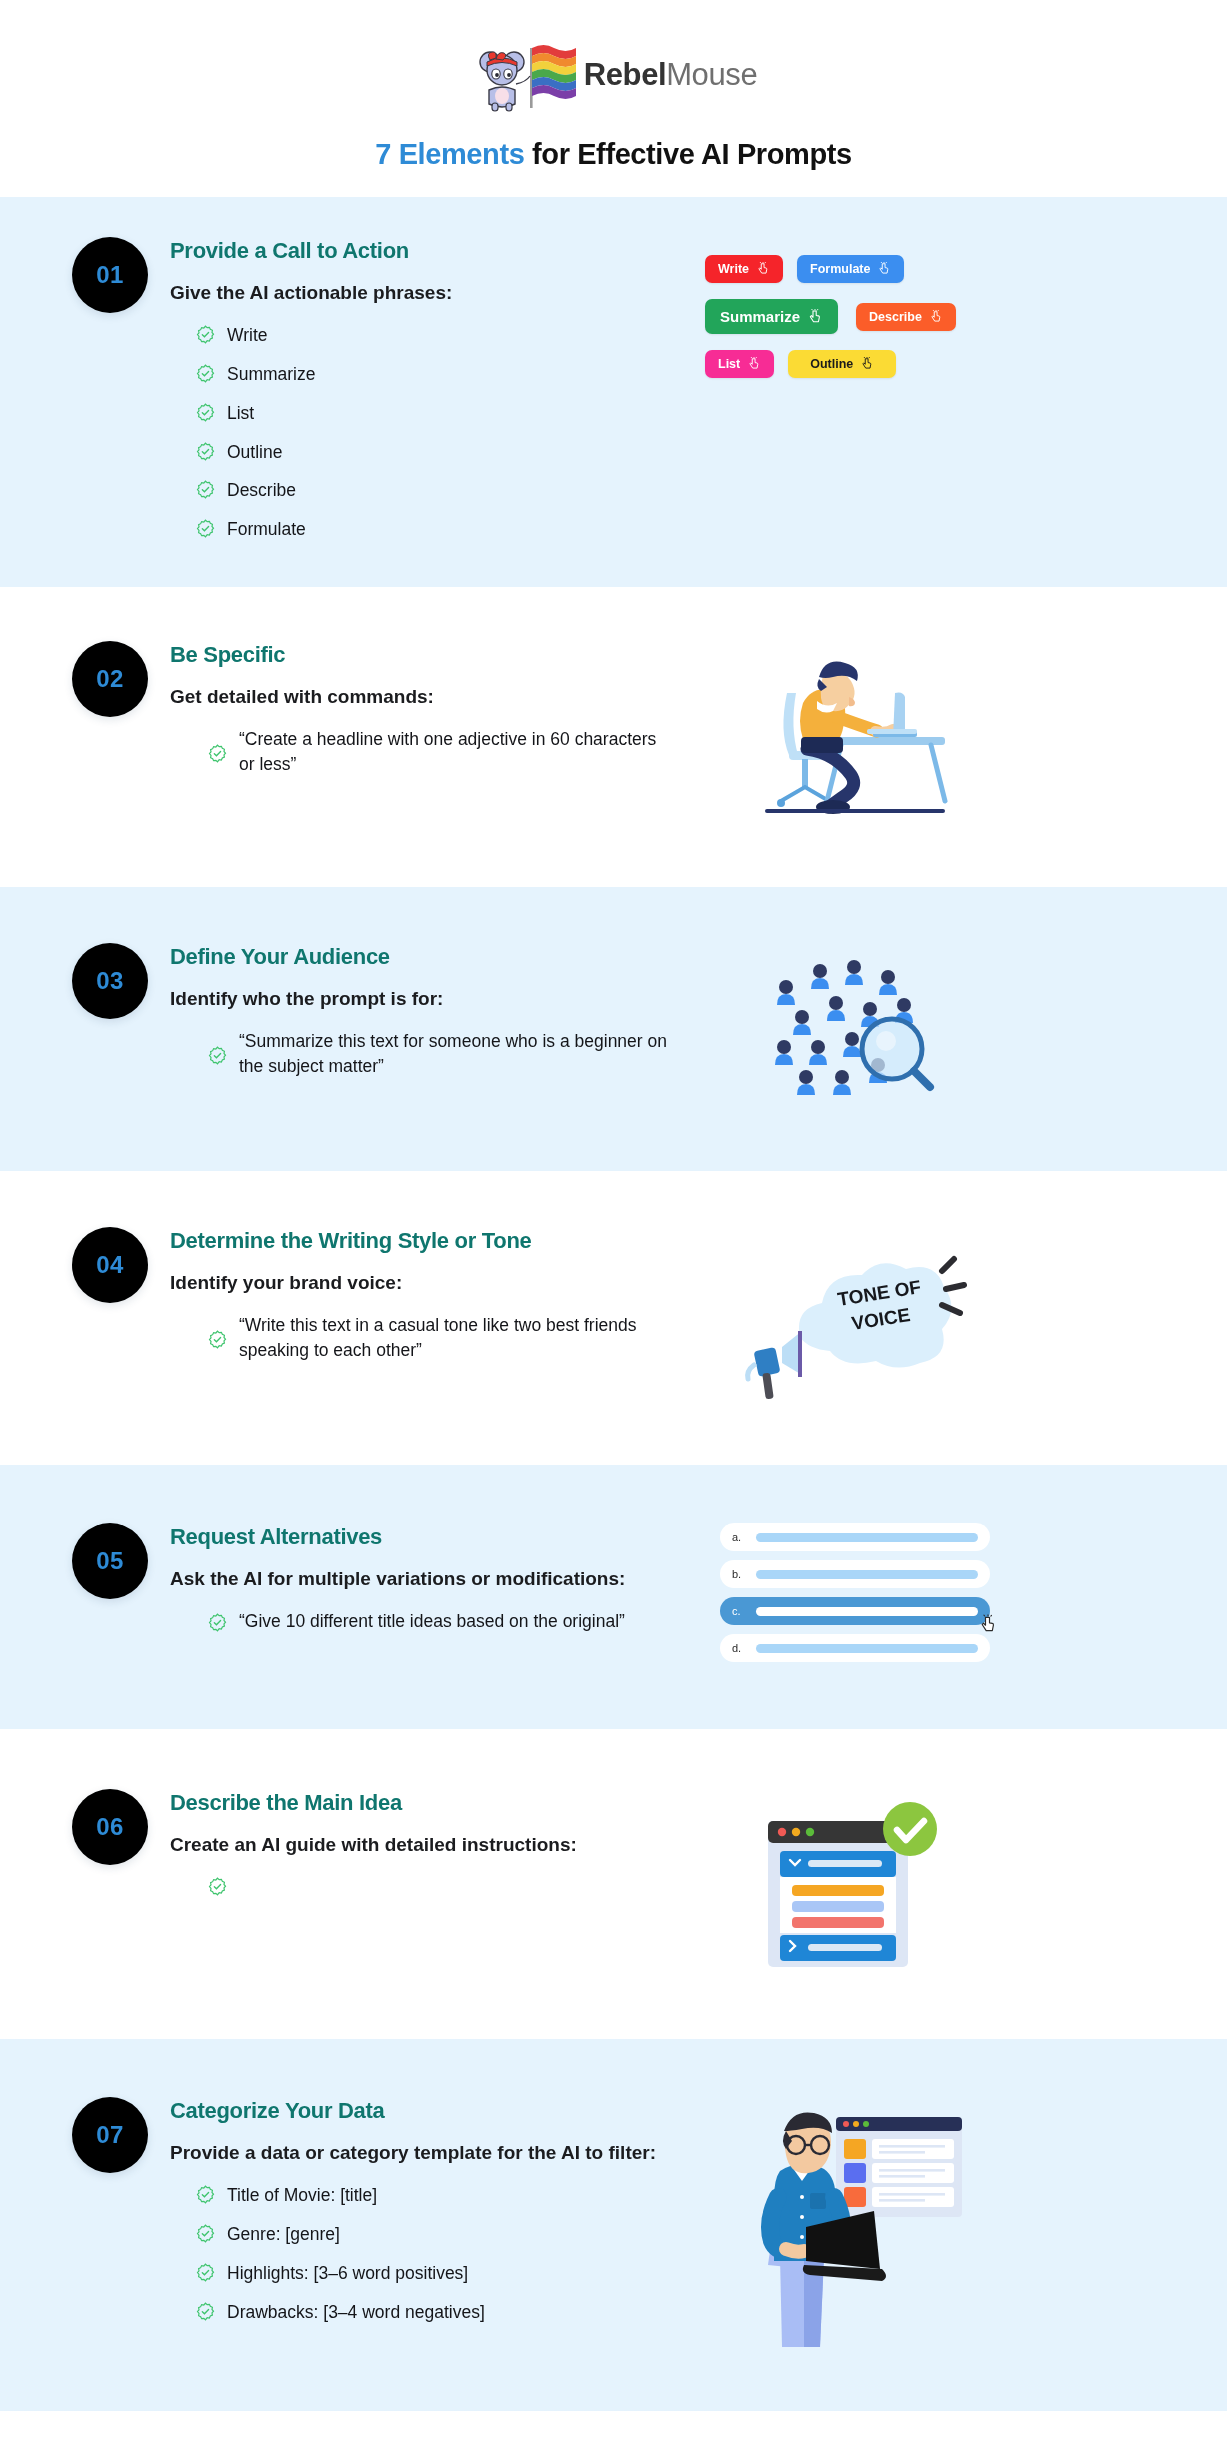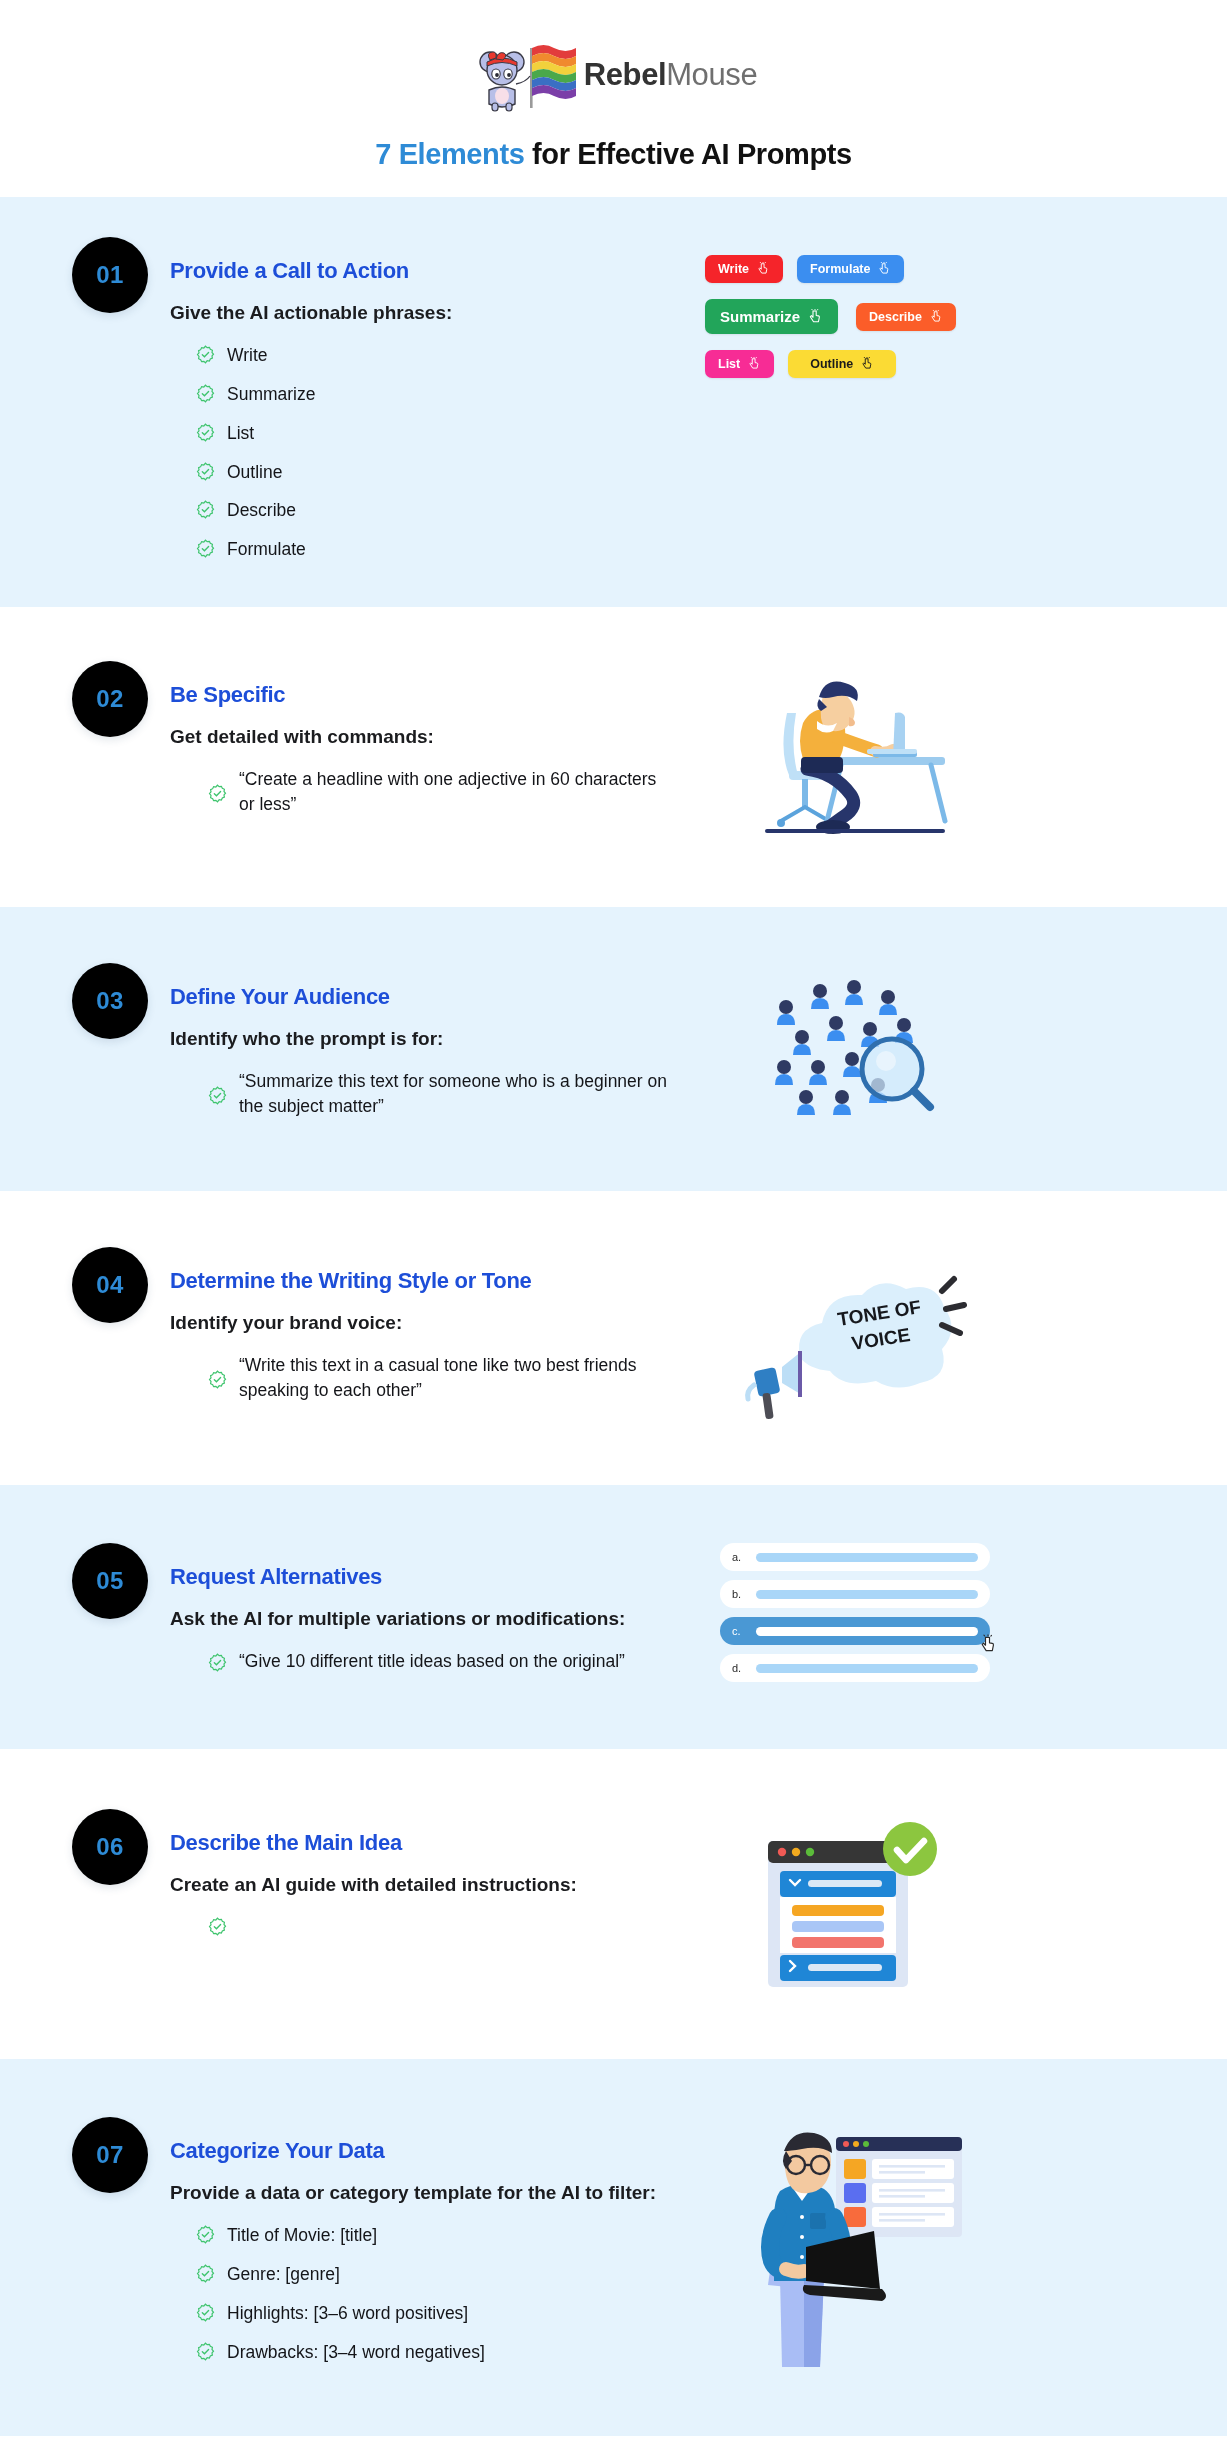--- a/index.html
+++ b/index.html
@@ -44,23 +44,22 @@
   .badge-col { width: 120px; flex: 0 0 120px; display:flex; justify-content:center; }
   .badge {
     width: 76px; height: 76px; border-radius: 50%;
     background:#000000;
     box-shadow: 0 3px 9px rgba(31,63,95,0.13);
     display:flex; align-items:center; justify-content:center;
     font-size: 24px; font-weight: 800; color:#2e8bd6; letter-spacing: 0.5px;
   }
   .text-col { flex: 1 1 auto; padding-right: 14px; max-width: 520px; }
   .sec-title {
-    font-size: 22px; font-weight: 800; color:#1d4ed8; letter-spacing:-0.3px;
+    font-size: 22px; font-weight: 800; color:#0f766e; letter-spacing:-0.3px;
     line-height: 1.25;
-    margin-top: 20px;
   }
   .sec-sub {
     margin-top: 14px; font-size: 19px; font-weight: 700; color:#1b1c1f; line-height:1.45;
   }
   .bullets { margin-top: 10px; list-style:none; }
   .bullet {
     display:flex; align-items:flex-start; gap:12px;
     padding: 7px 0 7px 26px;
     font-size: 17.5px; color:#141519; line-height:1.42;
   }

